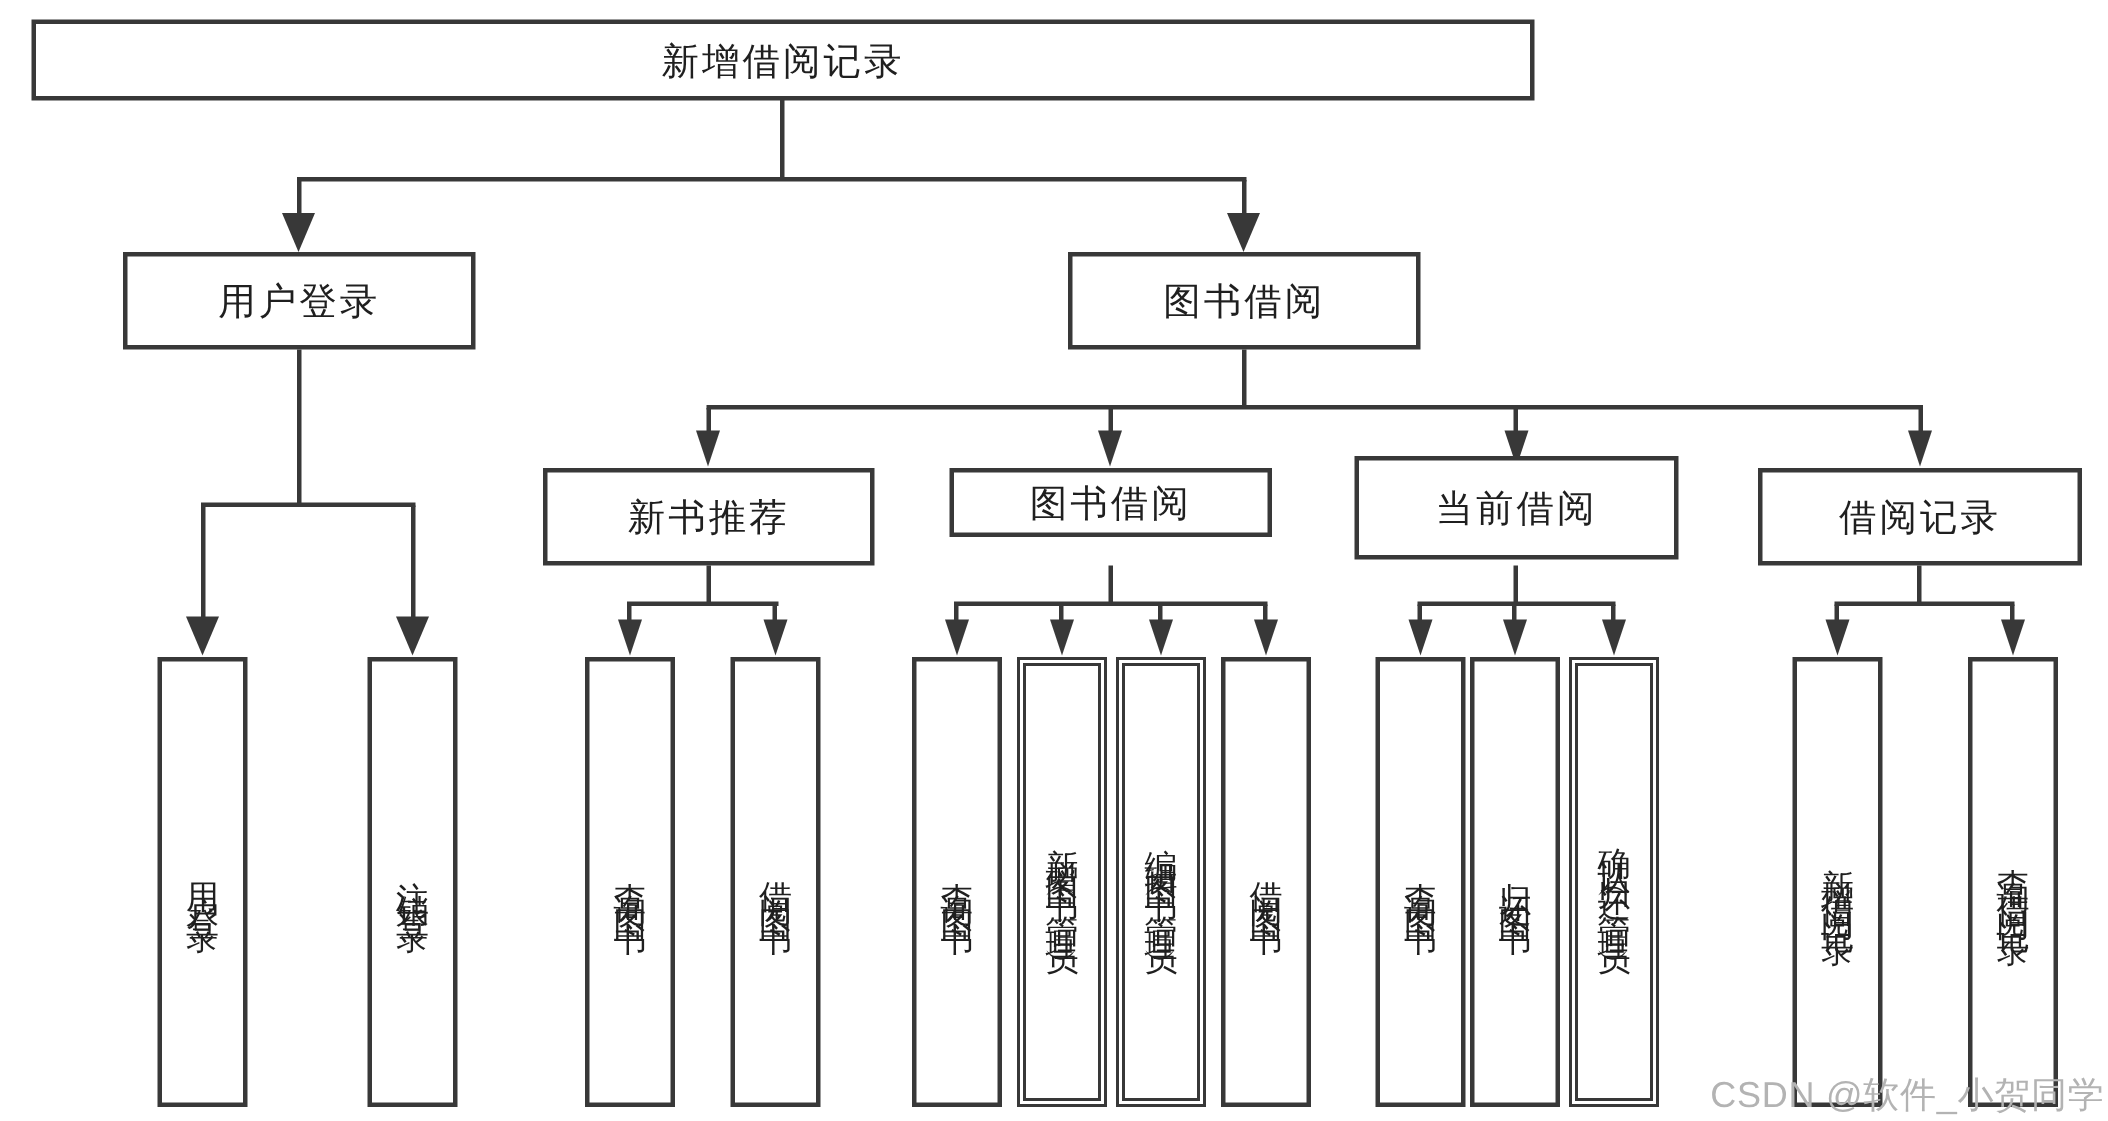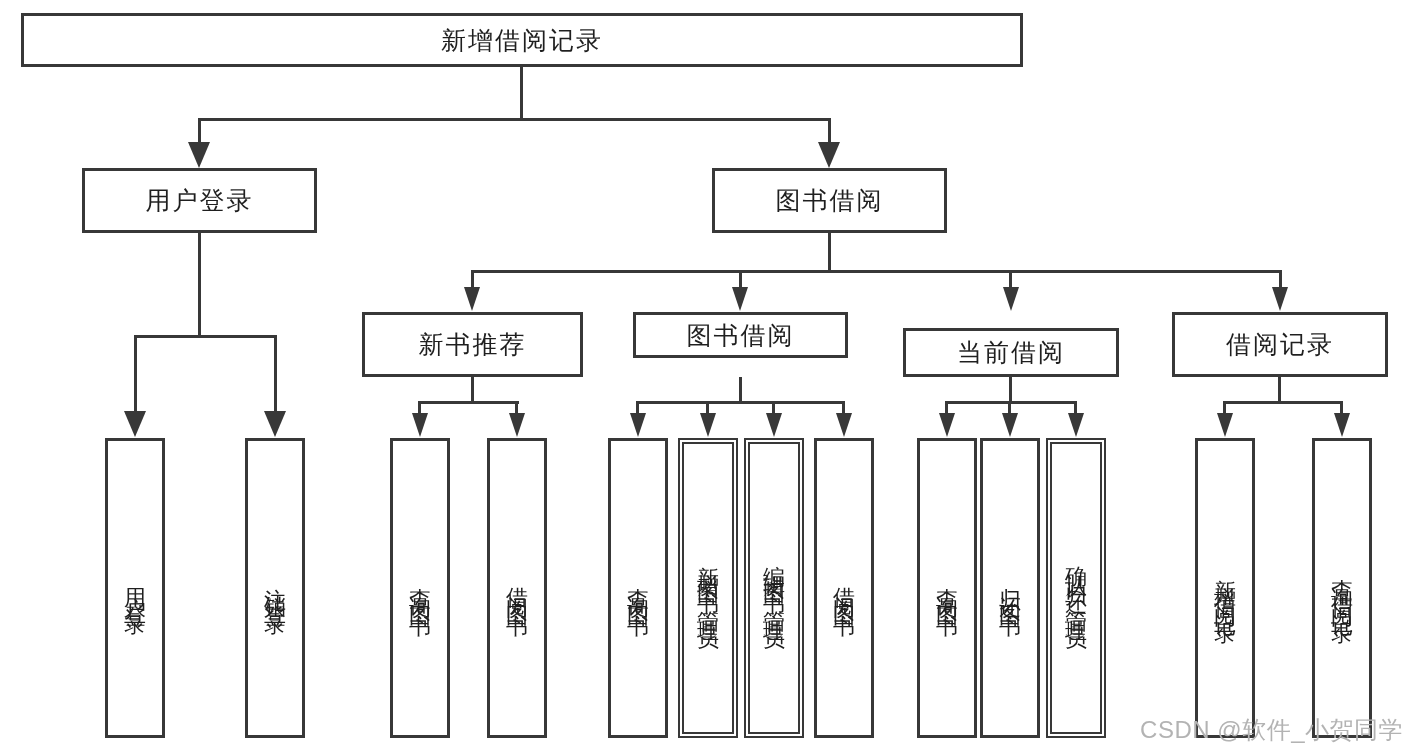--- a/index.html
+++ b/index.html
@@ -99,21 +99,21 @@
   <div class="arrow sm" style="left:464px;top:287px;"></div>
   <div class="vline" style="left:739px;top:272px;height:18px;"></div>
   <div class="arrow sm" style="left:732px;top:287px;"></div>
   <div class="vline" style="left:1009px;top:272px;height:18px;"></div>
   <div class="arrow sm" style="left:1003px;top:287px;"></div>
   <div class="vline" style="left:1279px;top:272px;height:18px;"></div>
   <div class="arrow sm" style="left:1272px;top:287px;"></div>
 
   <div class="hbox" style="left:362px;top:312px;width:221px;height:65px;">新书推荐</div>
   <div class="hbox" style="left:633px;top:312px;width:215px;height:46px;">图书借阅</div>
-  <div class="hbox" style="left:903px;top:328px;width:216px;height:49px;">当前借阅</div>
+  <div class="hbox" style="left:903px;top:304px;width:216px;height:69px;">当前借阅</div>
   <div class="hbox" style="left:1172px;top:312px;width:216px;height:65px;">借阅记录</div>
 
   <div class="vline" style="left:471px;top:377px;height:26px;"></div>
   <div class="hline" style="left:418px;top:401px;width:101px;"></div>
   <div class="vline" style="left:418px;top:403px;height:12px;"></div>
   <div class="arrow sm" style="left:412px;top:413px;"></div>
   <div class="vline" style="left:515px;top:403px;height:12px;"></div>
   <div class="arrow sm" style="left:509px;top:413px;"></div>
 
   <div class="vline" style="left:739px;top:377px;height:26px;"></div>

